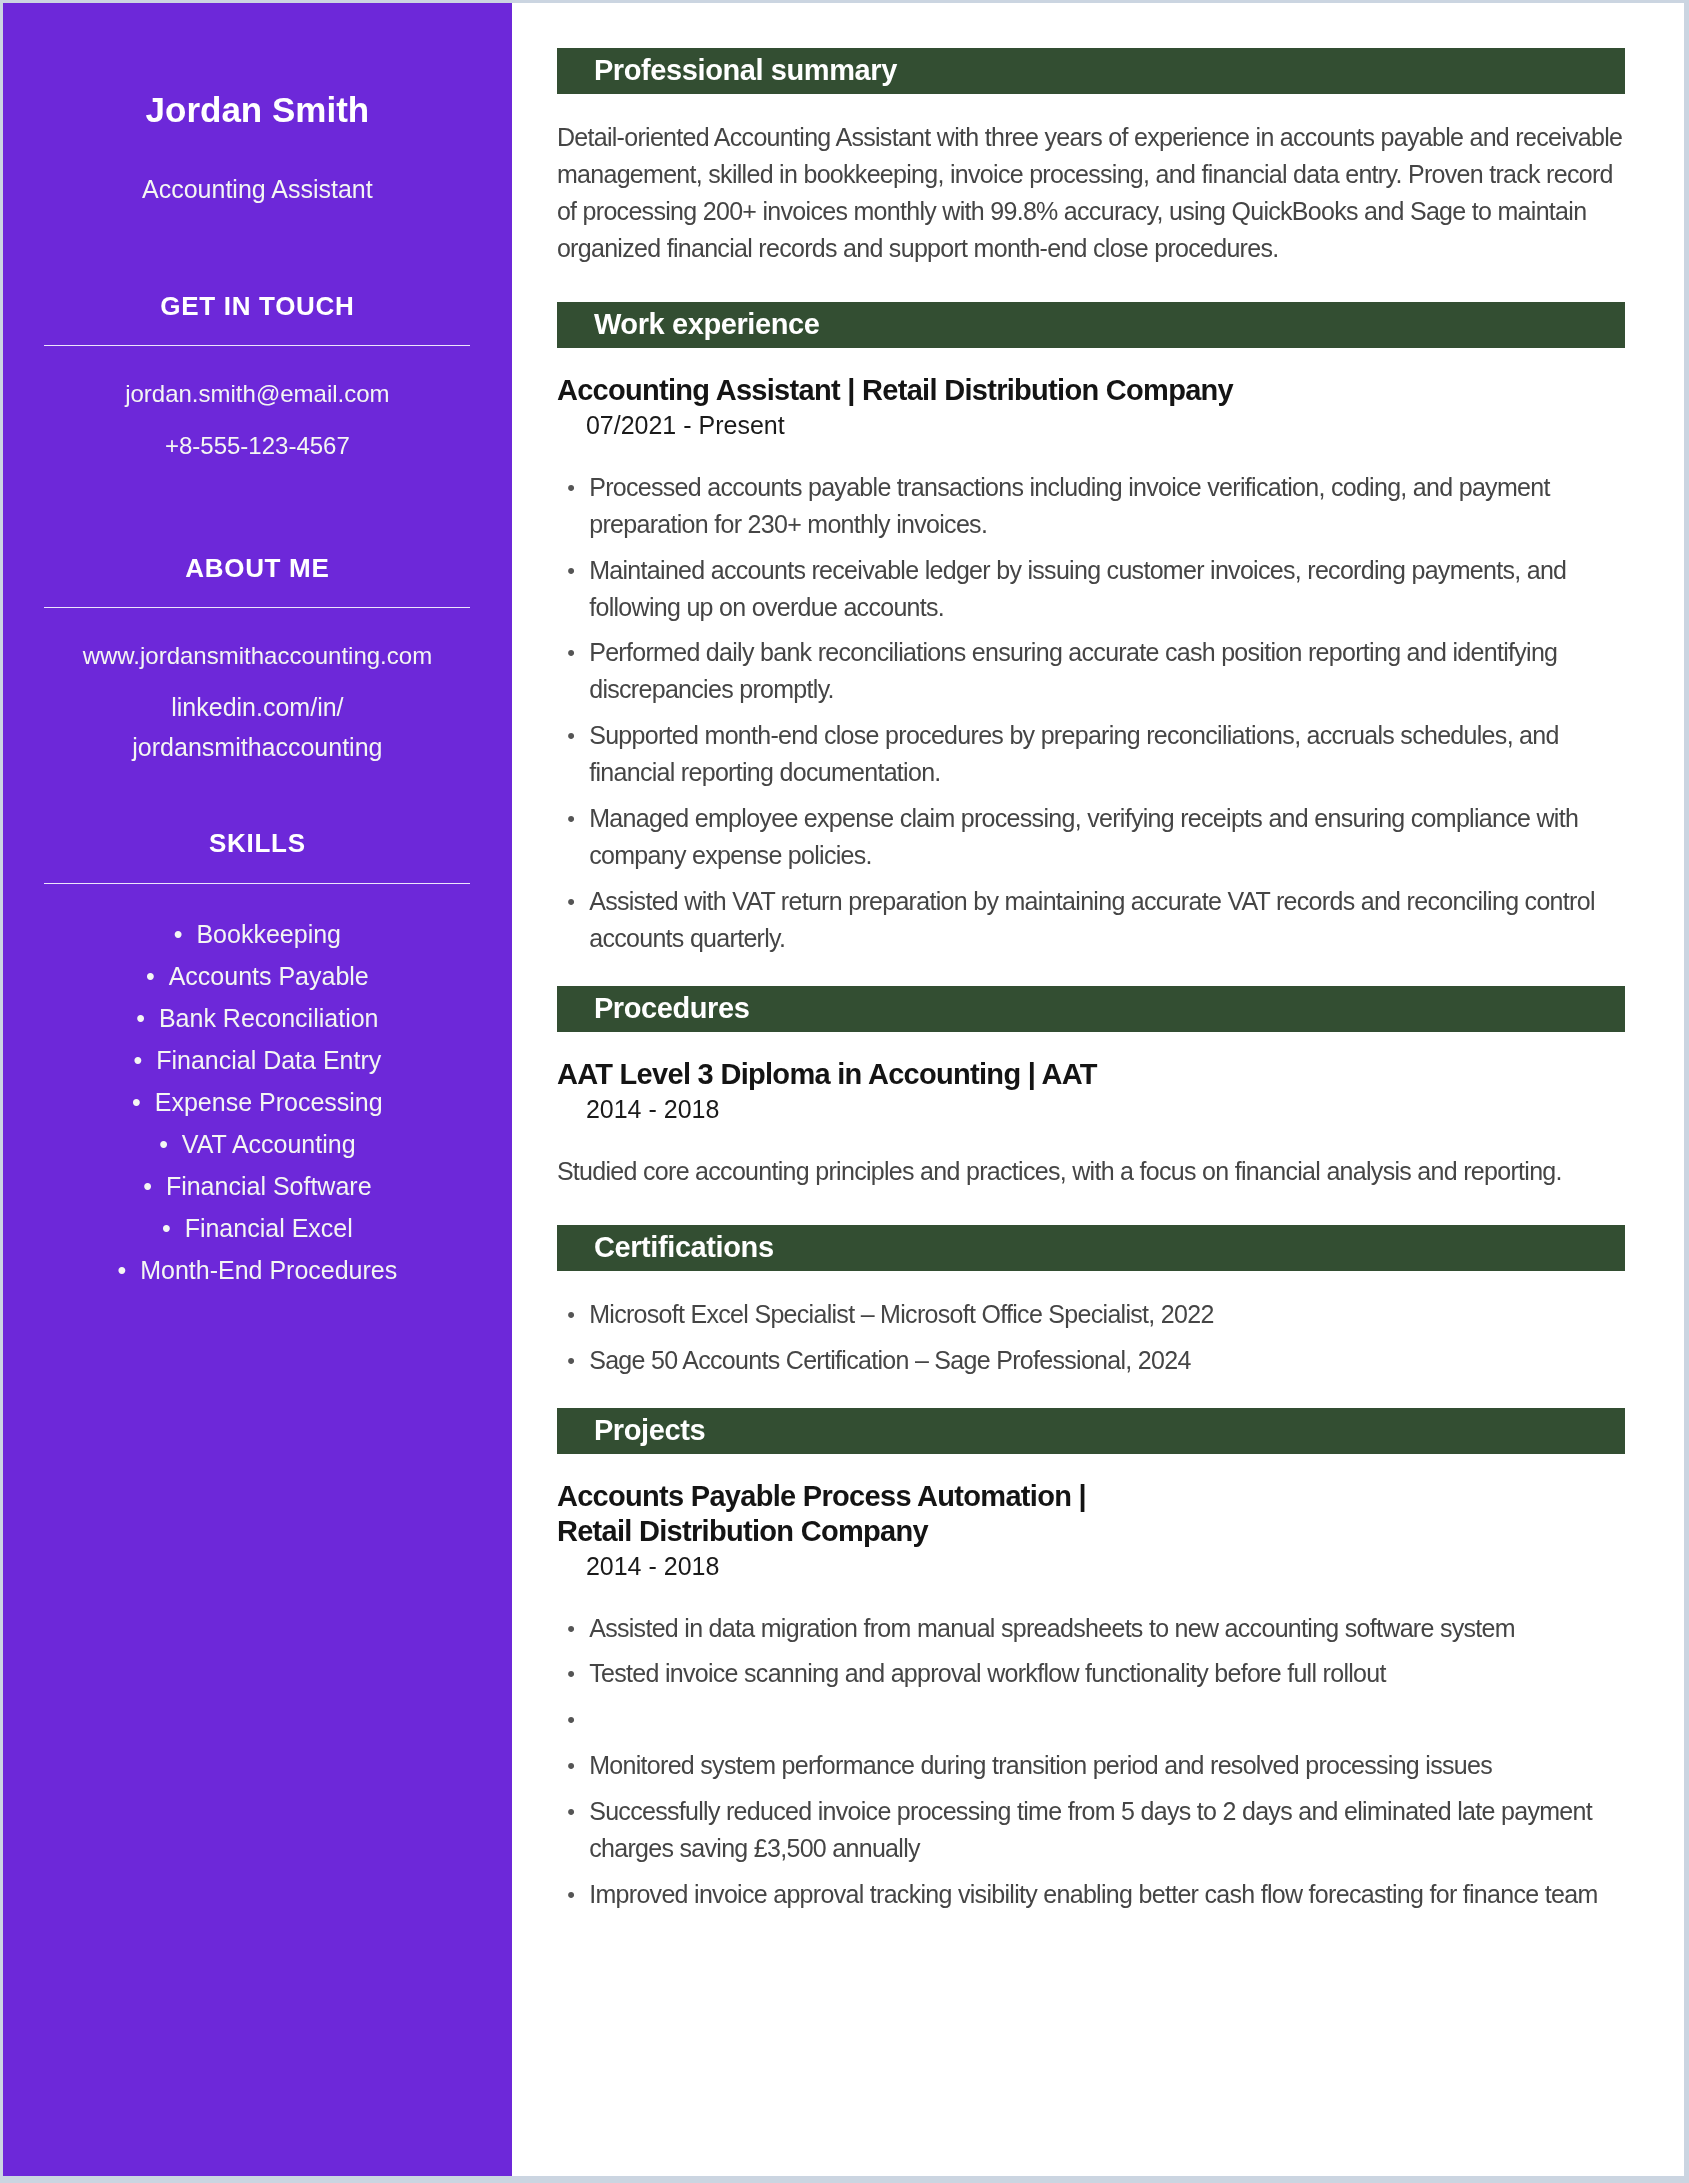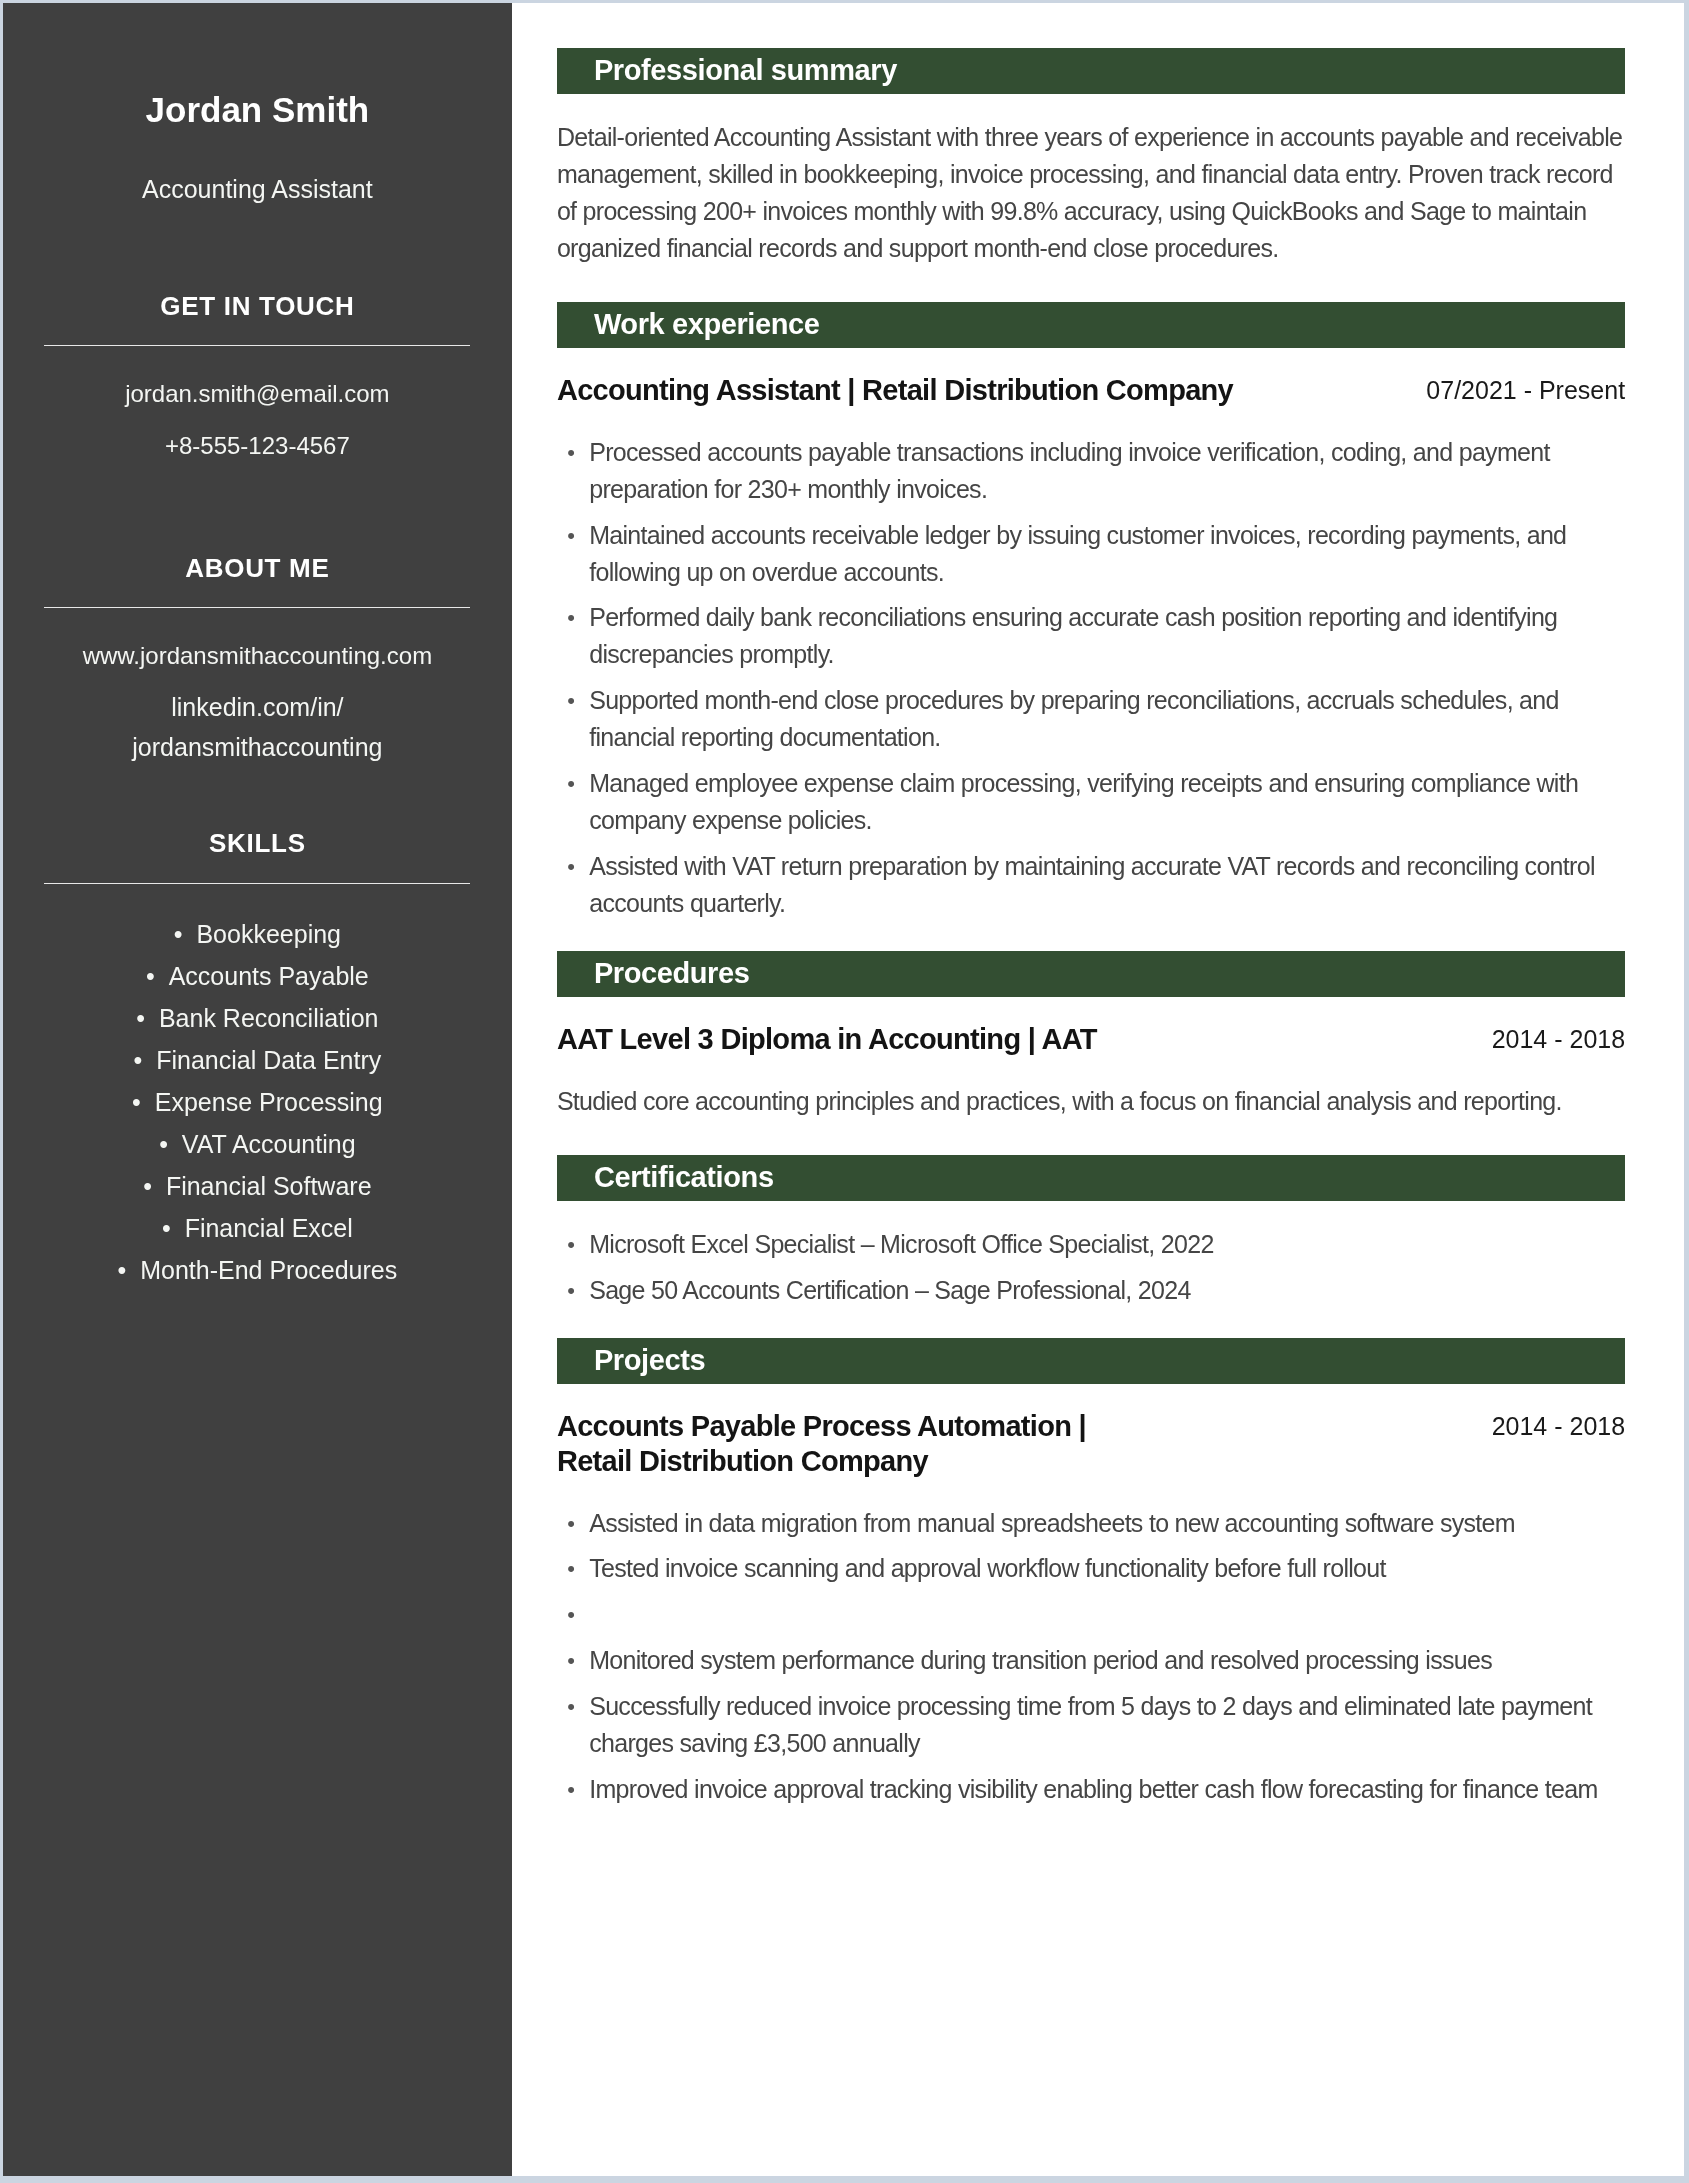--- a/index.html
+++ b/index.html
@@ -7,21 +7,21 @@
     width:1690px;height:2183px;position:relative;overflow:hidden;
     background:#CBD5E1;
     font-family:"Liberation Sans","DejaVu Sans",sans-serif;
   }
   .page{
     position:absolute;left:2.9px;top:2.9px;right:5.9px;bottom:7.3px;
     background:#ffffff;display:flex;
   }
   
   .sidebar{
-    width:509px;flex:none;background:#404040;color:#ffffff;
+    width:509px;flex:none;background:#6d28d9;color:#ffffff;
     text-align:center;box-sizing:border-box;padding:86px 20.5px 0 20.5px;
   }
   .person-name{
     font-size:35px;font-weight:bold;line-height:41px;margin:0 0 44px 0;color:#fff;
   }
   .person-title{
     font-size:25px;line-height:31px;margin:0 0 85px 0;color:#f4f6f3;
   }
   .side-section{margin:0 0 88px 0;}
   .side-heading{
@@ -48,20 +48,21 @@
   }
   .bar-title{
     color:#ffffff;font-size:29px;font-weight:bold;letter-spacing:-0.4px;
   }
   .body-text{
     font-size:25px;line-height:37px;letter-spacing:-0.7px;color:#454545;margin:0 0 35px 0;
   }
   .entry-header{
     display:flex;justify-content:space-between;align-items:flex-start;
     margin:0 0 26px 0;
+    flex-direction:column;
   }
   .entry-title{
     flex:1;font-size:29px;font-weight:bold;letter-spacing:-0.7px;
     line-height:35px;color:#141414;
   }
   .entry-date{
     flex:none;margin-left:29px;font-size:25px;line-height:35px;
     color:#1a1a1a;white-space:nowrap;
   }
   ul.blist{

